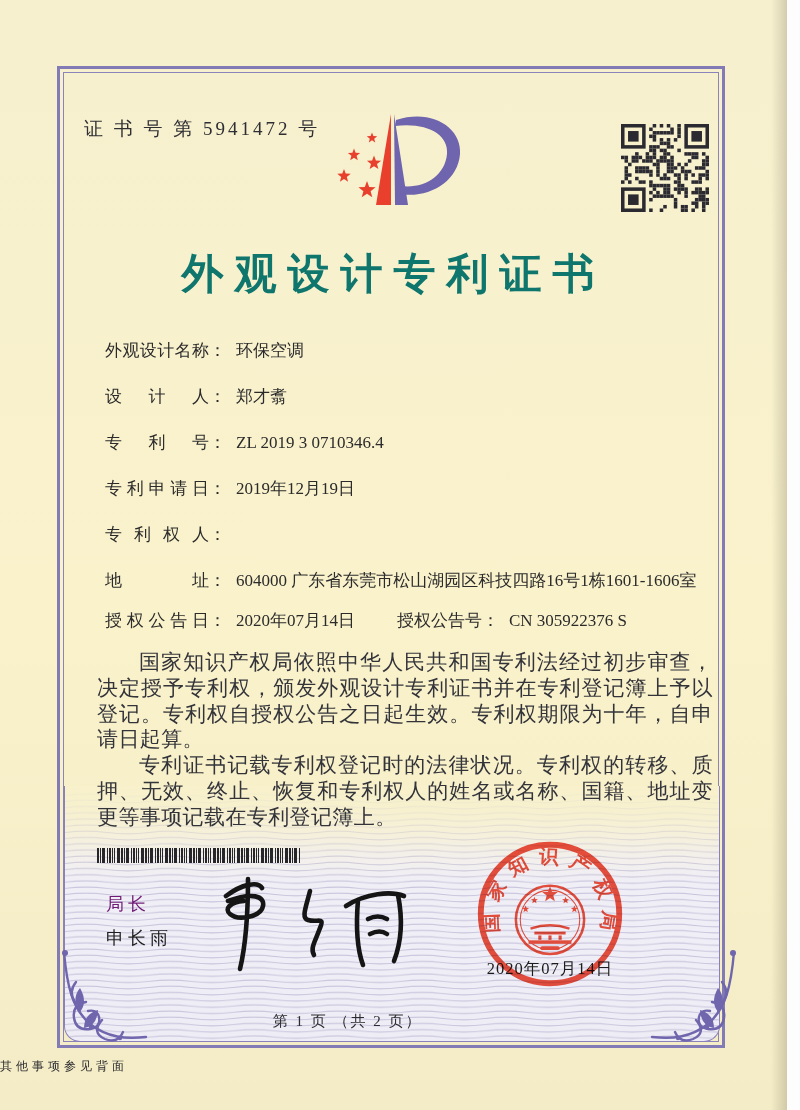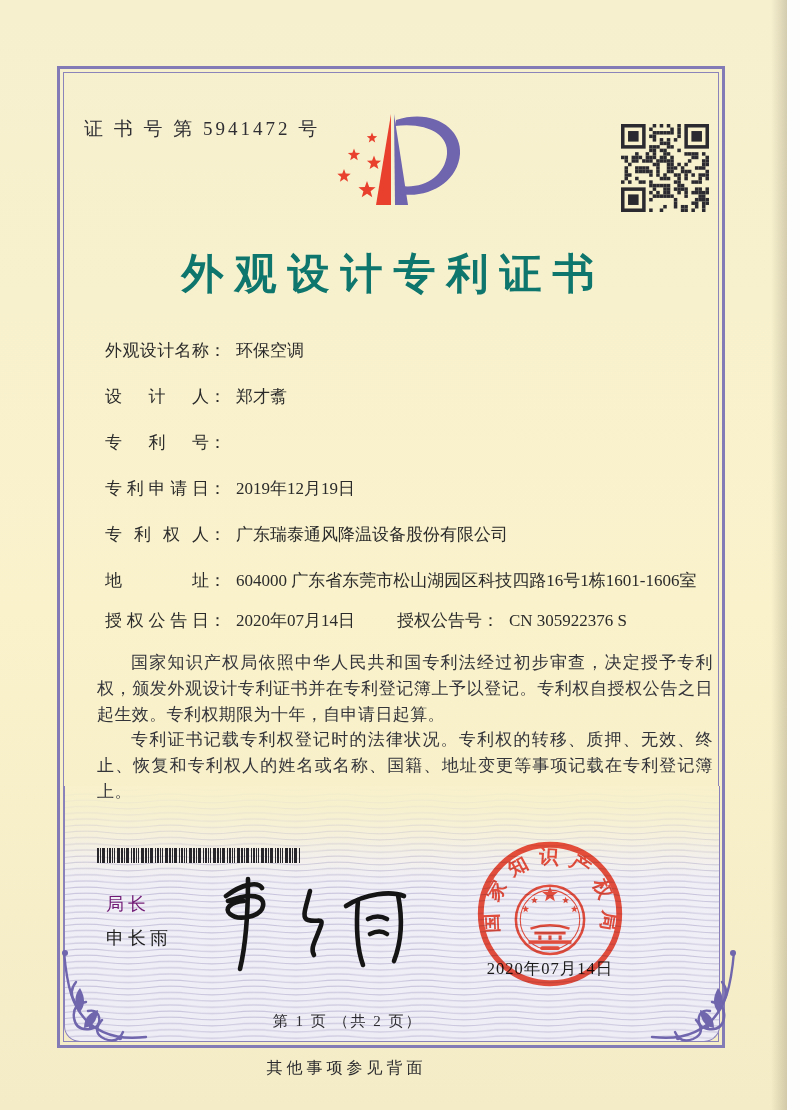--- a/index.html
+++ b/index.html
@@ -17,21 +17,21 @@
   .qr{position:absolute;left:621px;top:124px;width:88px;height:88px;}
   .title{position:absolute;left:0;top:246px;width:787px;text-align:center;
          font-size:42px;font-weight:bold;letter-spacing:11px;color:#0f766e;}
   .fields{position:absolute;left:97px;top:338px;width:618px;font-size:17px;}
   .field-row{display:flex;align-items:flex-start;line-height:26px;margin-bottom:20px;margin-left:8px;}
   .field-row.addr{margin-bottom:14px;}
   .field-label{display:inline-block;width:104px;text-align:justify;text-align-last:justify;white-space:nowrap;flex:0 0 104px;}
   .field-colon{margin-right:10px;}
   .field-value{white-space:pre-wrap;max-width:482px;line-height:25px;}
   .grant-pair{display:flex;margin-left:42px;text-align:right;}
-  .paragraphs{position:absolute;left:97px;top:650px;width:616px;font-size:17px;line-height:25.8px;
+  .paragraphs{position:absolute;left:97px;top:650px;width:616px;font-size:21px;line-height:25.8px;
               text-align:justify;color:#33333a;}
   .paragraphs p{margin:0;text-indent:2em;letter-spacing:0.4px;}
   .wave-panel{position:absolute;left:64px;top:786px;width:654px;height:255px;
               border:1px solid #8a81ba;border-top:none;border-radius:0 0 16px 16px;
               background:linear-gradient(180deg,#f6efcf 0px,#f1eff6 70px,#eeecf5 100%);overflow:hidden;}
   .wave-fade{position:absolute;left:0;top:0;width:100%;height:95px;
               background:linear-gradient(180deg,#f8f1cb 0%,rgba(248,241,203,0) 100%);}
   .flourish{position:absolute;width:92px;height:95px;}
   .flourish.left{left:56px;top:948px;}
   .flourish.right{left:650px;top:948px;transform:scaleX(-1);}
@@ -40,22 +40,22 @@
               font-family:"Liberation Sans","DejaVu Sans",sans-serif;}
   .issuer-name{position:absolute;left:106px;top:926px;font-size:18px;letter-spacing:4px;color:#1d1d1d;
               font-family:"Liberation Sans","DejaVu Sans",sans-serif;}
   .signature{position:absolute;left:198px;top:866px;width:235px;height:108px;}
   .seal-date{position:absolute;left:460px;top:958px;width:180px;text-align:center;
              font-size:16.5px;letter-spacing:1px;color:#1c1c1c;z-index:2;}
   .seal{position:absolute;left:472px;top:836px;width:156px;height:156px;z-index:3;
         mix-blend-mode:multiply;opacity:0.94;}
   .page-info{position:absolute;left:0;top:1012px;width:695px;text-align:center;
              font-size:15px;letter-spacing:2px;color:#2c2c30;z-index:2;}
-  .back-note{position:absolute;left:0;top:1058px;width:693px;text-align:center;
-             font-size:16px;letter-spacing:4px;color:#2c2c30;}
+  .back-note{position:absolute;left:0;top:1058px;width:693px;text-align:left;
+             font-size:12px;letter-spacing:4px;color:#2c2c30;}
   .star-icon{fill:#e8402d;}
 </style>
 </head>
 <body>
 
 <div class="page">
   <div class="paper"></div>
   <div class="scan-shadow"></div>
   <div class="scan-edge"></div>
 
@@ -339,30 +339,30 @@
       <span class="field-value">环保空调</span>
     </div>
     <div class="field-row">
       <span class="field-label">设计人</span>
         <span class="field-colon">：</span>
       <span class="field-value">郑才翥</span>
     </div>
     <div class="field-row">
       <span class="field-label">专利号</span>
         <span class="field-colon">：</span>
+      <span class="field-value">ZL 2019 3 0710346.4</span>
     </div>
     <div class="field-row">
       <span class="field-label">专利申请日</span>
         <span class="field-colon">：</span>
       <span class="field-value">2019年12月19日</span>
     </div>
     <div class="field-row">
       <span class="field-label">专利权人</span>
         <span class="field-colon">：</span>
-      <span class="field-value">广东瑞泰通风降温设备股份有限公司</span>
     </div>
     <div class="field-row addr">
       <span class="field-label">地址</span>
         <span class="field-colon">：</span>
       <span class="field-value">604000 广东省东莞市松山湖园区科技四路16号1栋1601-1606室</span>
     </div>
     <div class="field-row">
       <span class="field-label">授权公告日</span>
         <span class="field-colon">：</span>
       <span class="field-value">2020年07月14日</span>

